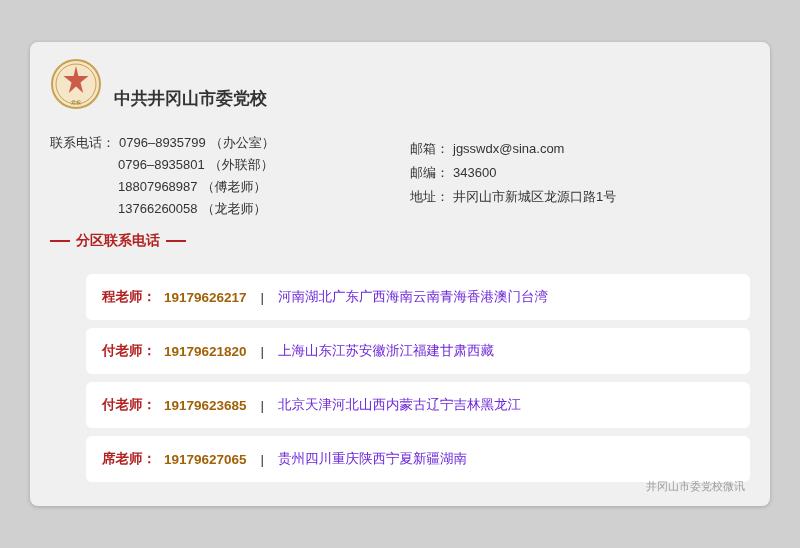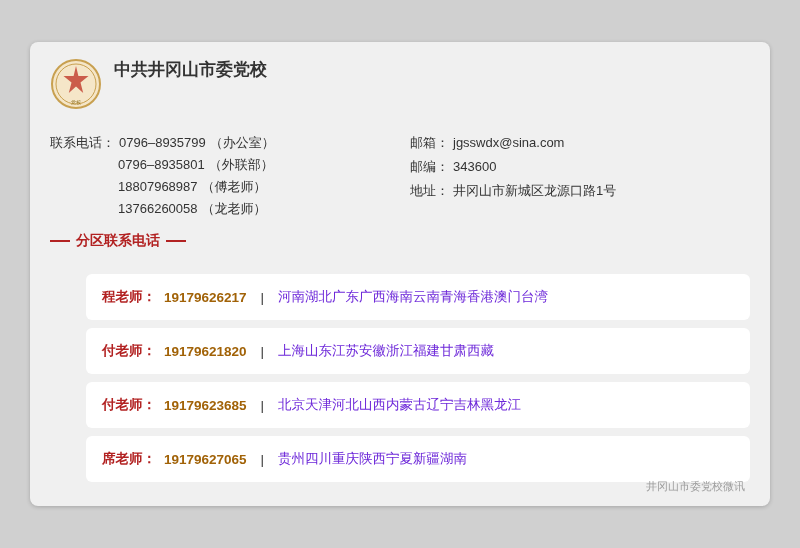--- a/index.html
+++ b/index.html
@@ -15,21 +15,21 @@
     }
     .card {
       background: #f0f0f0;
       border-radius: 8px;
       width: 740px;
       padding: 16px 20px;
       box-shadow: 0 1px 4px rgba(0,0,0,0.2);
     }
     .header {
       display: flex;
-      align-items: flex-start;
+      align-items: flex-end;
       margin-bottom: 14px;
       padding-bottom: 10px;
     }
     .logo {
       width: 52px;
       height: 52px;
       margin-right: 12px;
       flex-shrink: 0;
     }
     .org-name {
@@ -47,20 +47,21 @@
     }
     .contact-left {
       display: flex;
       flex-direction: column;
       gap: 4px;
     }
     .contact-right {
       display: flex;
       flex-direction: column;
       gap: 6px;
+      margin-top: 6px;
     }
     .contact-row {
       display: flex;
       align-items: baseline;
       gap: 4px;
     }
     .contact-label {
       color: #333;
       white-space: nowrap;
     }

